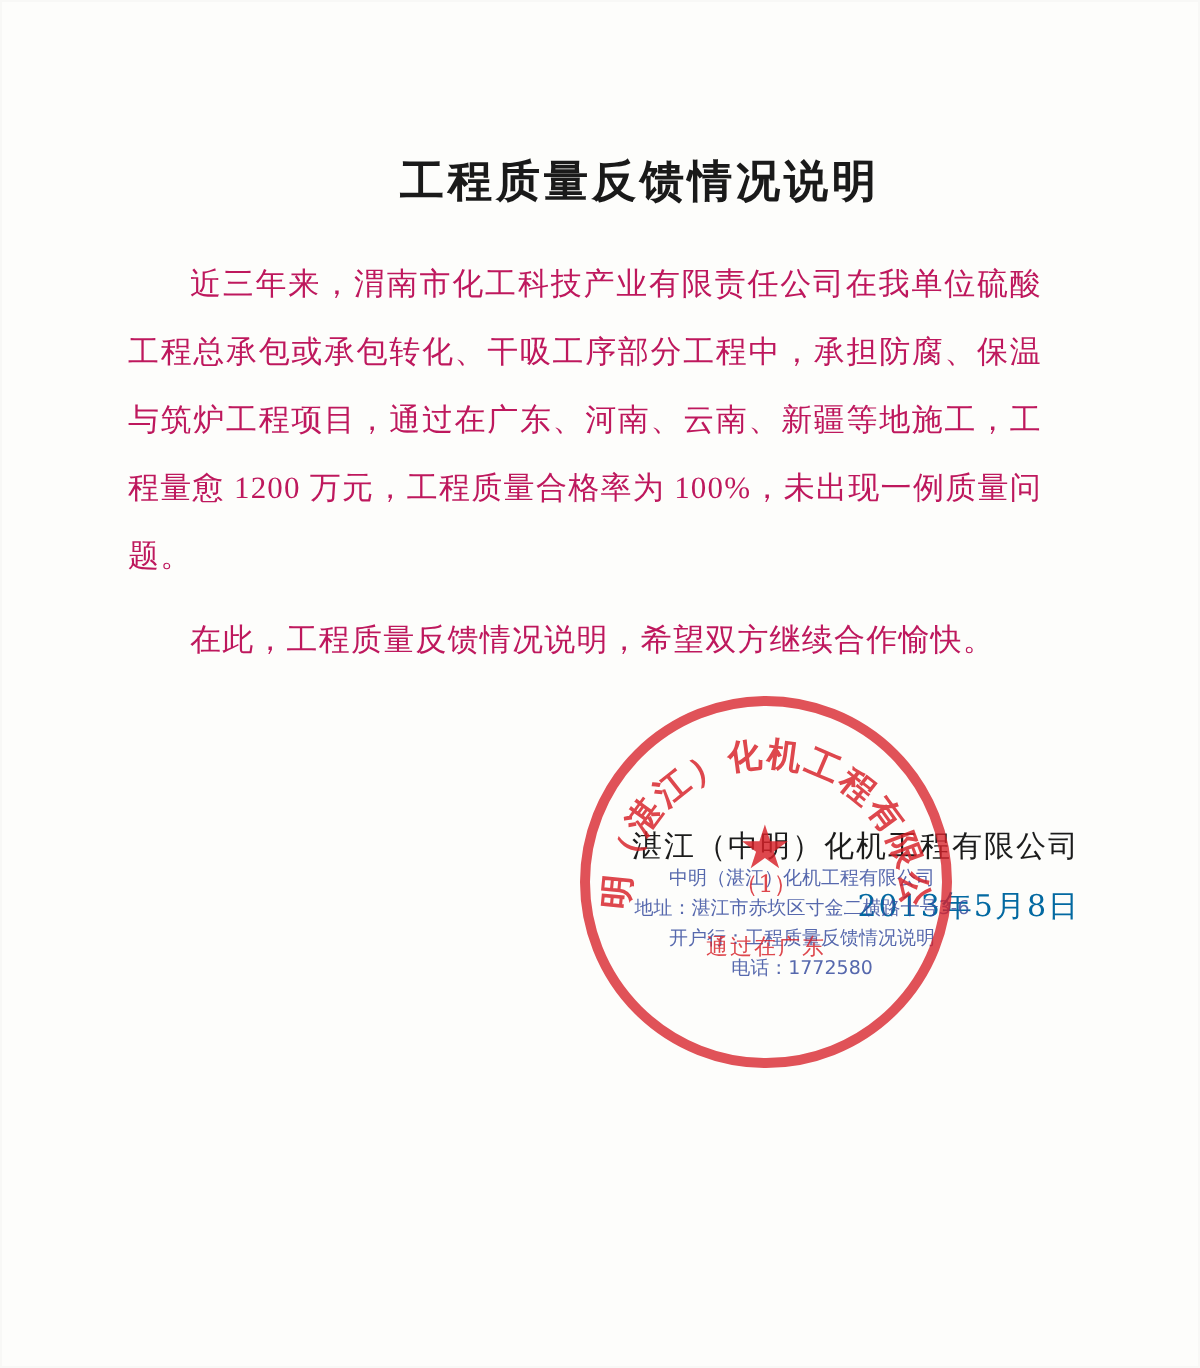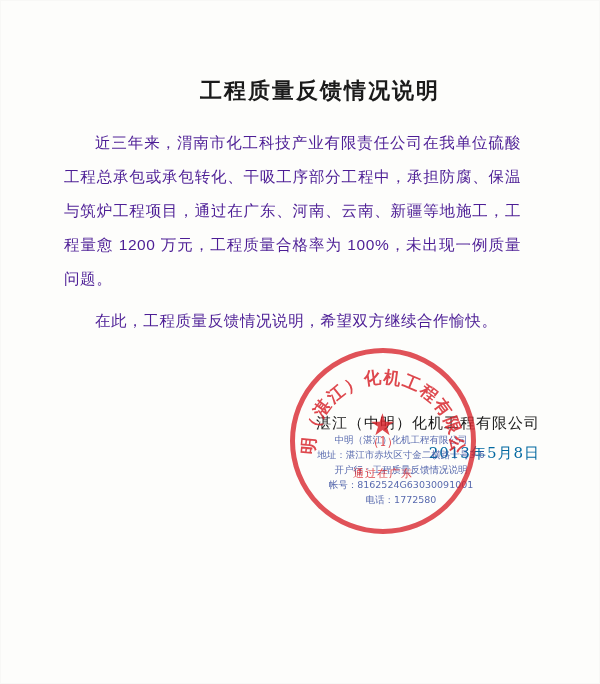--- a/index.html
+++ b/index.html
@@ -48,28 +48,28 @@
 
   .body-block {
     position: absolute;
     left: 64px;
     top: 126px;
     width: 472px;
     color: #1b1b1b;
   }
 
   .para {
-    font-family: Liberation Sans, sans-serif;
+    font-family: Liberation Serif, serif;
     font-size: 15.5px;
     line-height: 34px;
     letter-spacing: 0.6px;
     text-indent: 2em;
     text-align: justify;
     margin: 0 15px 8px 0;
-    color: #4c1d95;
+    color: #be185d;
   }
 
   .signature-block {
     position: absolute;
     left: 250px;
     top: 408px;
     width: 290px;
     text-align: right;
   }
   .sign-line {
@@ -176,21 +176,20 @@
 
   <div class="signature-block">
     <div class="sign-line">湛江（中明）化机工程有限公司</div>
     <div class="sign-date">2013年5月8日</div>
   </div>
 
   <div class="bank-chop">
     <div class="bline">中明（湛江）化机工程有限公司</div>
     <div class="bline">地址：湛江市赤坎区寸金二横路十号3-6</div>
     <div class="bline">开户行：工程质量反馈情况说明</div>
-    <div class="bline">帐号：8162524G63030091001</div>
     <div class="bline">电话：1772580</div>
   </div>
 
   <div class="stamp">
     <div class="stamp-ring"></div>
     <svg width="186" height="186" viewBox="0 0 186 186">
       <defs>
         <path id="arcTop" d="M 24 104 A 69 69 0 0 1 162 104" fill="none"></path>
       </defs>
       <text font-family="DejaVu Serif, serif" font-size="17" font-weight="bold" fill="#d7222a" letter-spacing="1.5" opacity="0.9">

